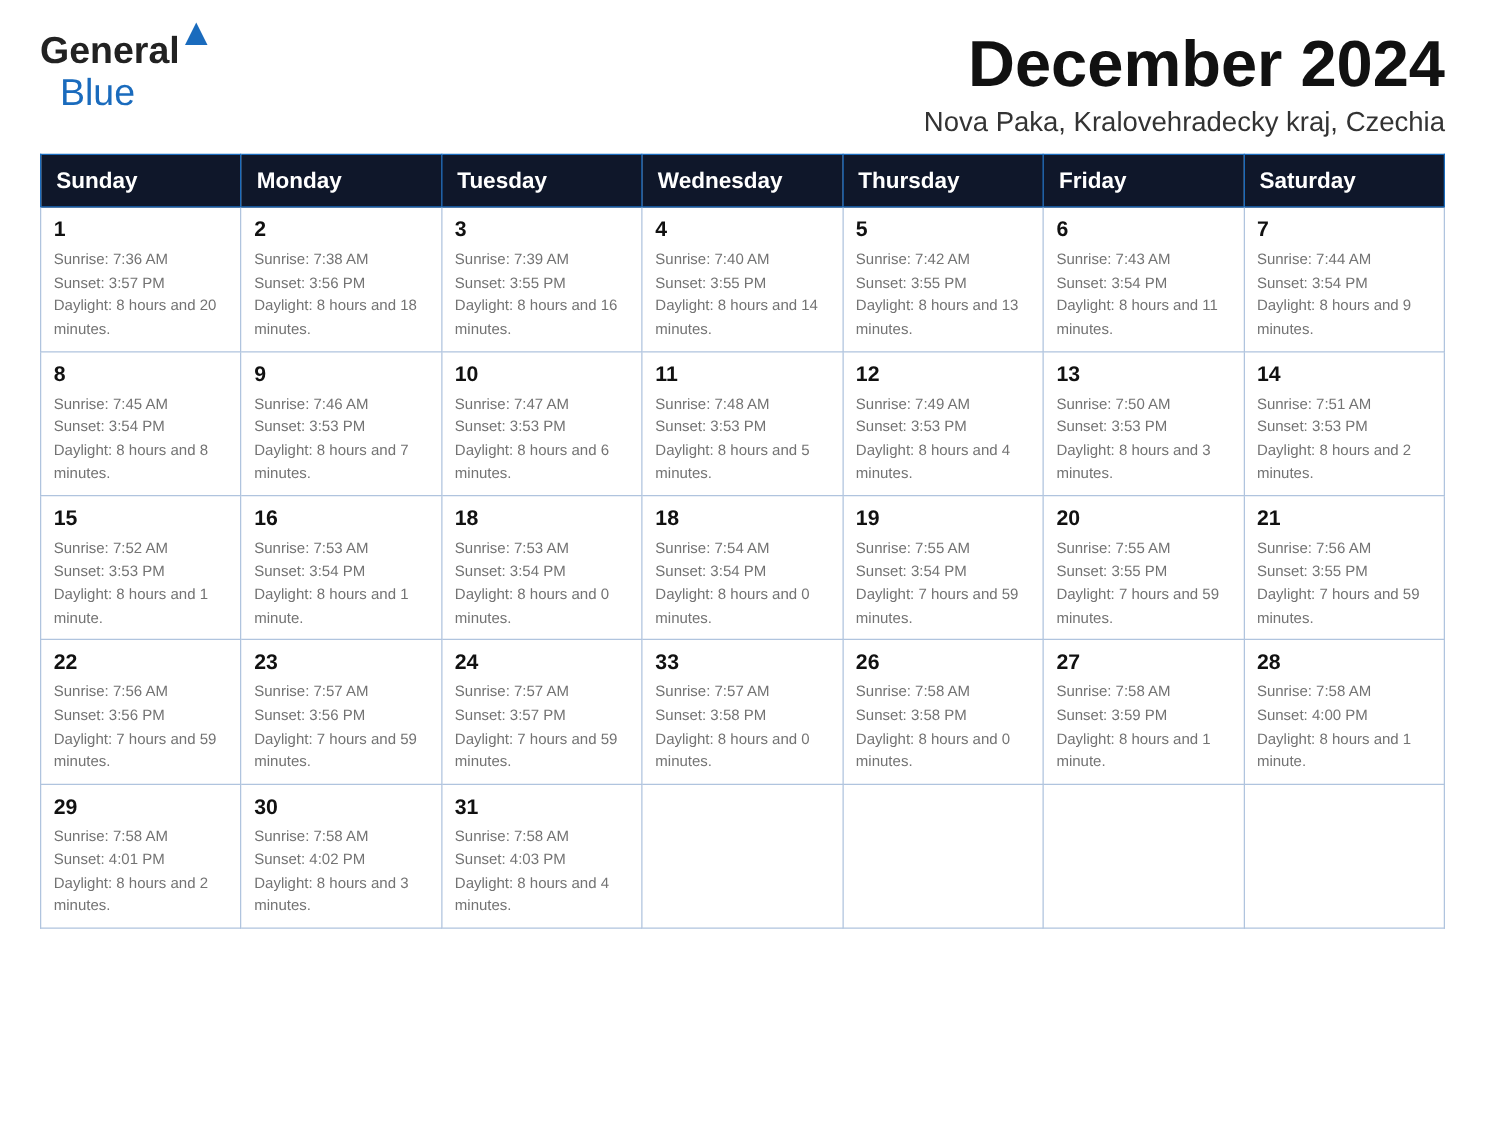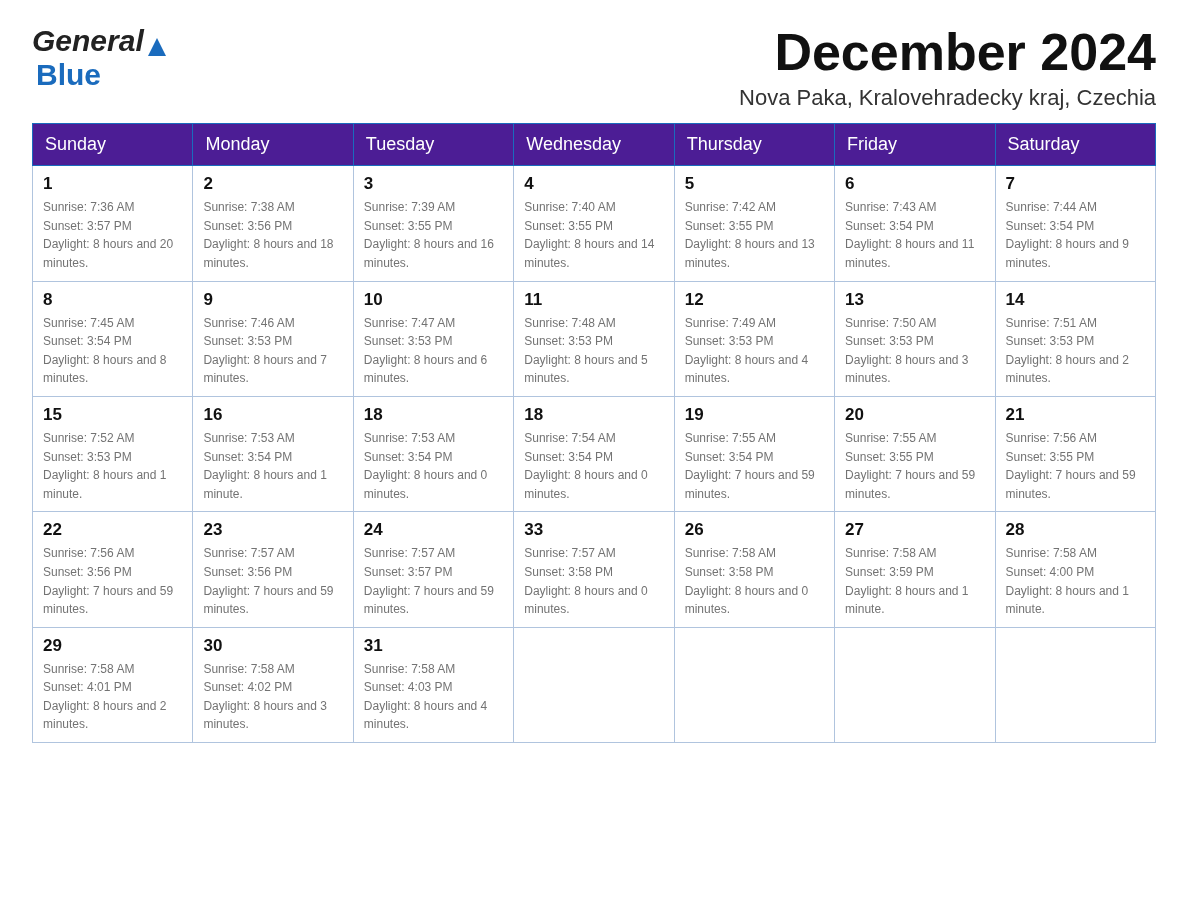--- a/index.html
+++ b/index.html
@@ -17,22 +17,21 @@
       align-items: flex-start;
       margin-bottom: 8px;
     }
     .logo {
       display: flex;
       flex-direction: column;
       align-items: flex-start;
     }
     .logo-top-line {
       display: flex;
-      align-items: flex-end;
-      font-style: italic;
+      align-items: flex-start;
     }
     .title-block {
       text-align: right;
     }
     .title-month {
       font-size: 52px;
       font-weight: bold;
       color: #111;
       line-height: 1.1;
     }
@@ -41,24 +40,24 @@
       color: #333;
       margin-top: 4px;
       text-align: center;
     }
     .calendar {
       width: 100%;
       border-collapse: collapse;
       margin-top: 12px;
     }
     .calendar thead th {
-      background: #4c1d95;
+      background: #0f172a;
       color: #fff;
       font-size: 18px;
-      font-weight: normal;
+      font-weight: bold;
       padding: 10px 12px;
       text-align: left;
       border: 1px solid #1a6bbd;
     }
     .calendar tbody td {
       vertical-align: top;
       border: 1px solid #b0c4de;
       padding: 8px 10px;
       width: 14.28%;
       min-height: 100px;
@@ -86,21 +85,21 @@
 
 <div class="header-row">
   <div class="logo">
     <div class="logo-top-line">
       <span style="font-size:30px;font-weight:bold;color:#222;">General</span>
       <svg width="22" height="22" viewBox="0 0 22 22" style="margin-left:2px;margin-top:-8px;">
         <polygon points="2,20 11,2 20,20" fill="#1a6bbd"></polygon>
       </svg>
     </div>
     <div>
-      <span style="font-size:30px;font-weight:bold;color:#1a6bbd;margin-left:4px;">Blue</span>
+      <span style="font-size:30px;font-weight:normal;color:#1a6bbd;margin-left:16px;">Blue</span>
     </div>
   </div>
   <div class="title-block">
     <div class="title-month">December 2024</div>
     <div class="title-location">Nova Paka, Kralovehradecky kraj, Czechia</div>
   </div>
 </div>
 
 <table class="calendar">
   <thead>

